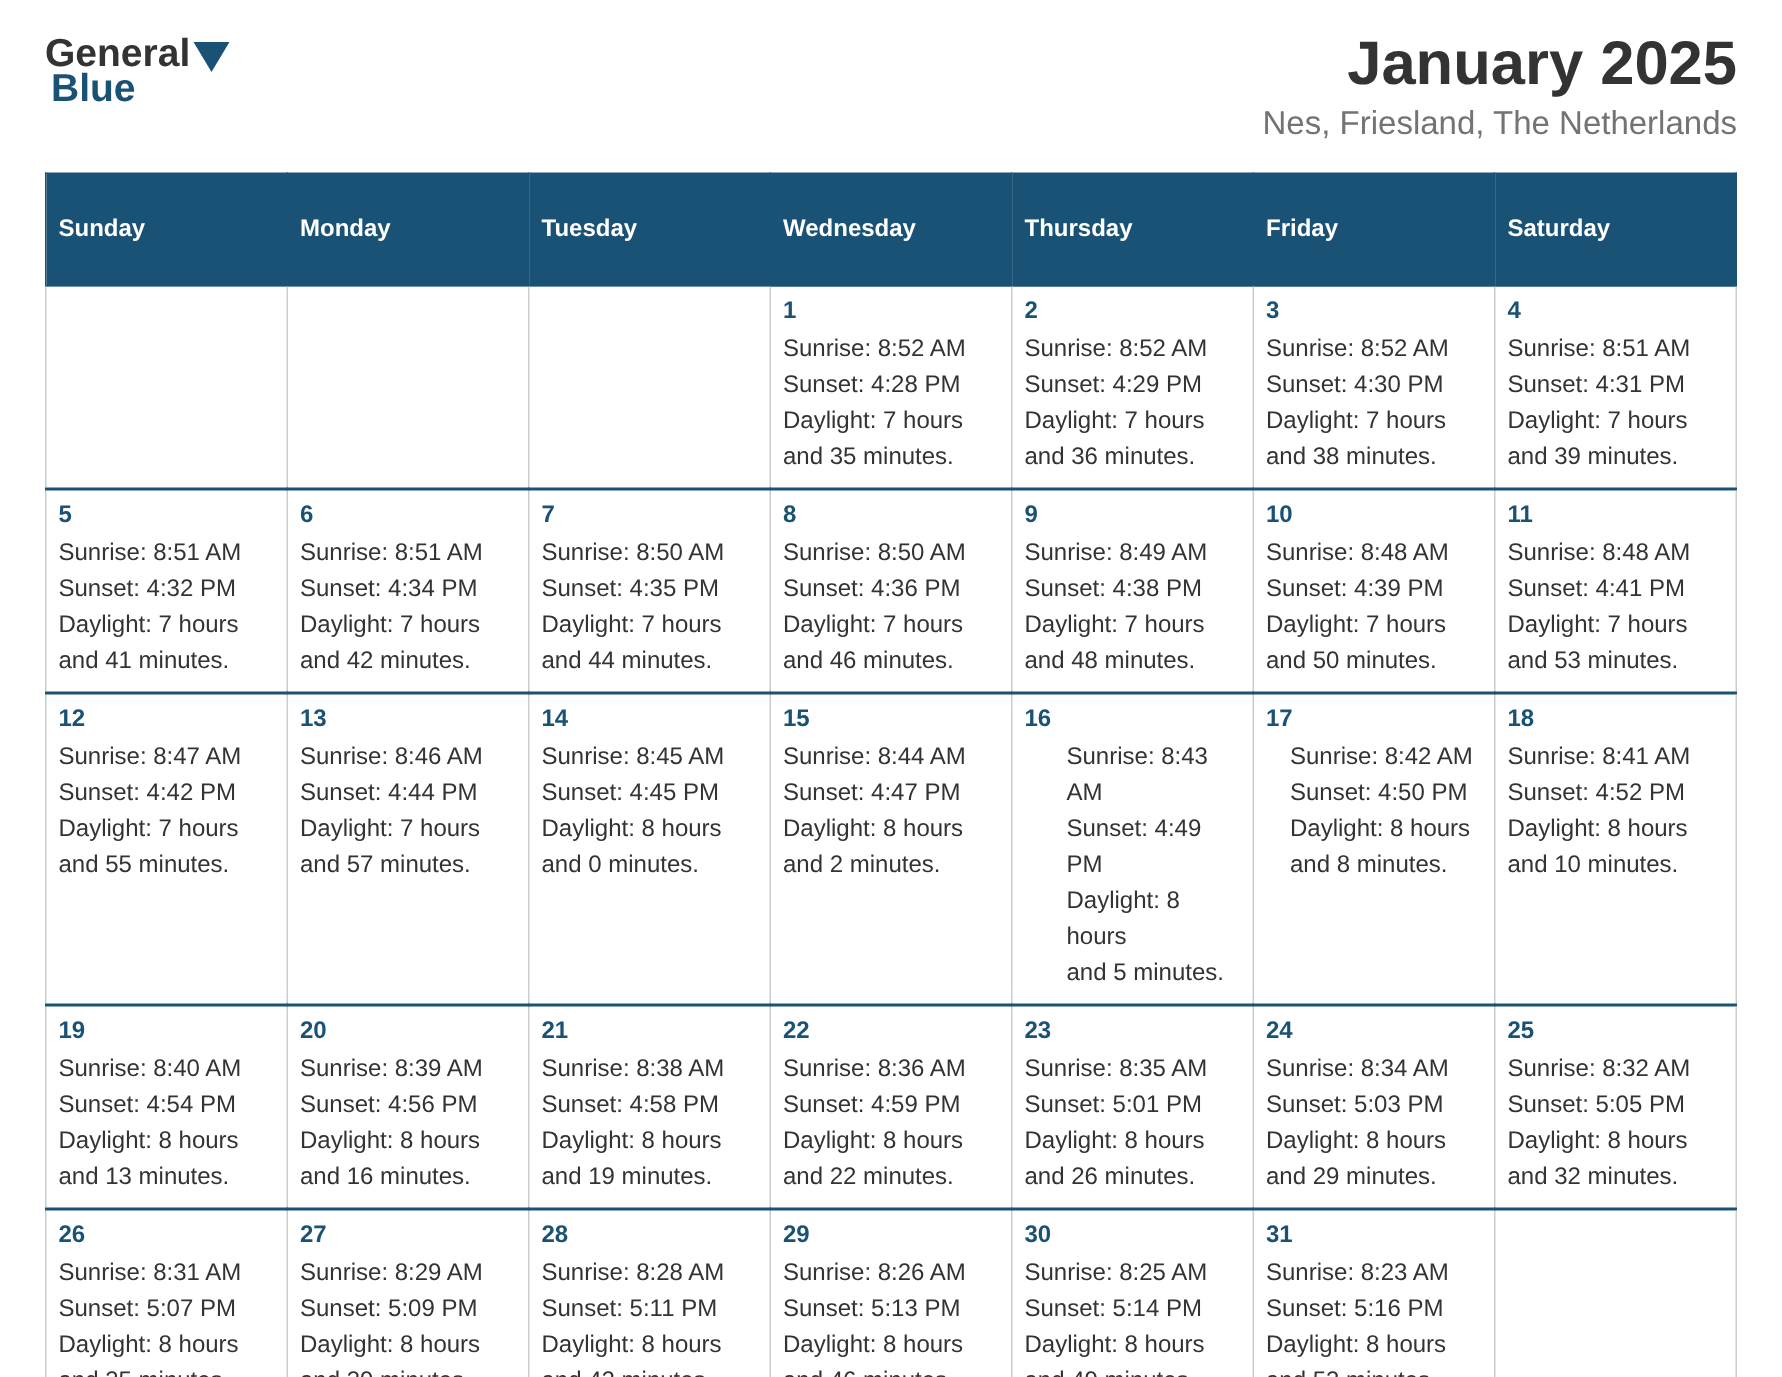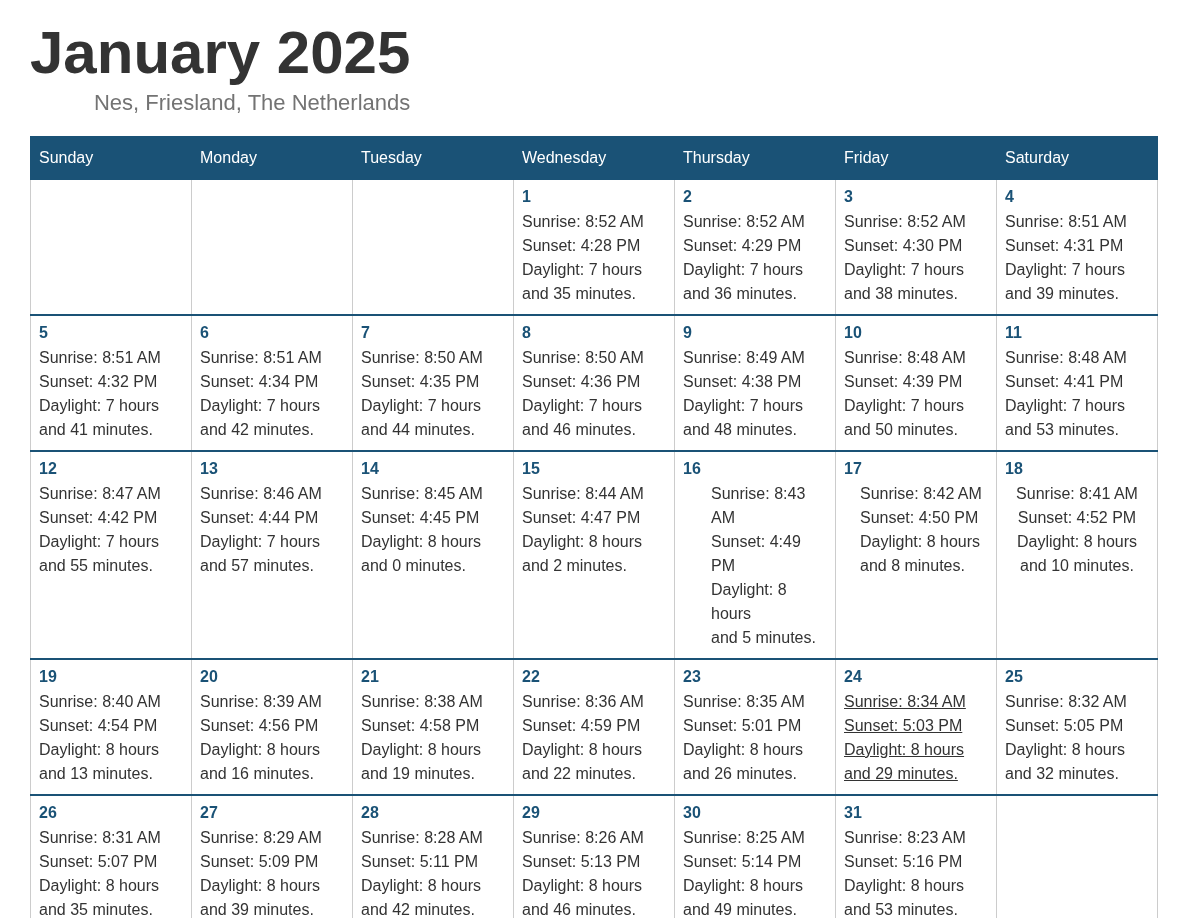--- a/index.html
+++ b/index.html
@@ -48,41 +48,41 @@
     .logo-line2 {
       color: #1a5276;
       font-size: 26px;
       font-weight: bold;
       margin-top: -8px;
     }
     .title-section {
       text-align: right;
     }
     .calendar-title {
-      font-size: 60px;
+      font-size: 41px;
       font-weight: bold;
       color: #333;
       line-height: 1.1;
     }
     .calendar-subtitle {
       font-size: 22px;
       color: #737373;
       margin-top: 4px;
     }
     table {
       width: 100%;
       border-collapse: collapse;
       table-layout: fixed;
     }
     thead tr th {
       background-color: #1a5276;
       color: white;
-      padding: 12px 8px;
+      padding: 28px 8px;
       font-size: 16px;
-      font-weight: normal;
+      font-weight: bold;
       text-align: left;
       border: 1px solid #1a5276;
     }
     tbody tr td {
       vertical-align: top;
       padding: 8px;
       border: 1px solid #ccc;
       font-size: 12.5px;
       color: #333;
       height: 110px;
@@ -104,20 +104,29 @@
       line-height: 1.5;
     }
     td.empty {
       background: #fff;
     }
   </style>
 </head>
 <body>
 
 <div class="header">
+  <div class="logo">
+    <div class="logo-text">
+      <span class="logo-general">General</span>
+      <span class="logo-triangle"></span>
+    </div>
+    <div class="logo-line2">
+      <span class="logo-blue">Blue</span>
+    </div>
+  </div>
   <div class="title-section">
     <div class="calendar-title">January 2025</div>
     <div class="calendar-subtitle">Nes, Friesland, The Netherlands</div>
   </div>
 </div>
 
 <table>
   <thead>
     <tr>
     <th>Sunday</th>
@@ -252,21 +261,21 @@
         </td>
         <td>
           <span class="day-num">17</span>
           <div class="day-info" style="white-space: pre-line; margin-left: 16px;">Sunrise: 8:42 AM
 Sunset: 4:50 PM
 Daylight: 8 hours
 and 8 minutes.</div>
         </td>
         <td>
           <span class="day-num">18</span>
-          <div class="day-info" style="white-space: pre-line; text-align: center;">Sunrise: 8:41 AM
+          <div class="day-info" style="white-space: pre-line;">Sunrise: 8:41 AM
 Sunset: 4:52 PM
 Daylight: 8 hours
 and 10 minutes.</div>
         </td>
       </tr>
       <tr>
         <td>
           <span class="day-num">19</span>
           <div class="day-info" style="white-space: pre-line;">Sunrise: 8:40 AM
 Sunset: 4:54 PM
@@ -296,21 +305,21 @@
         </td>
         <td>
           <span class="day-num">23</span>
           <div class="day-info" style="white-space: pre-line;">Sunrise: 8:35 AM
 Sunset: 5:01 PM
 Daylight: 8 hours
 and 26 minutes.</div>
         </td>
         <td>
           <span class="day-num">24</span>
-          <div class="day-info" style="white-space: pre-line; text-decoration: underline;">Sunrise: 8:34 AM
+          <div class="day-info" style="white-space: pre-line;">Sunrise: 8:34 AM
 Sunset: 5:03 PM
 Daylight: 8 hours
 and 29 minutes.</div>
         </td>
         <td>
           <span class="day-num">25</span>
           <div class="day-info" style="white-space: pre-line;">Sunrise: 8:32 AM
 Sunset: 5:05 PM
 Daylight: 8 hours
 and 32 minutes.</div>

